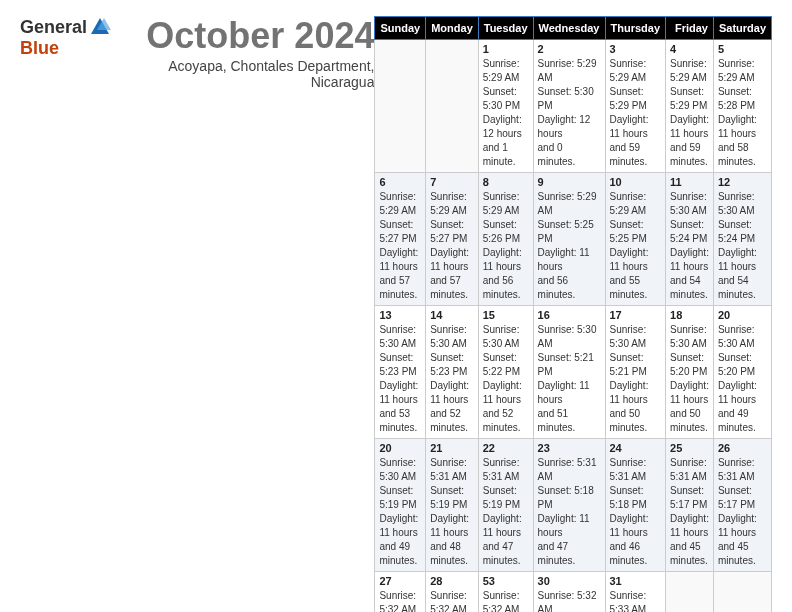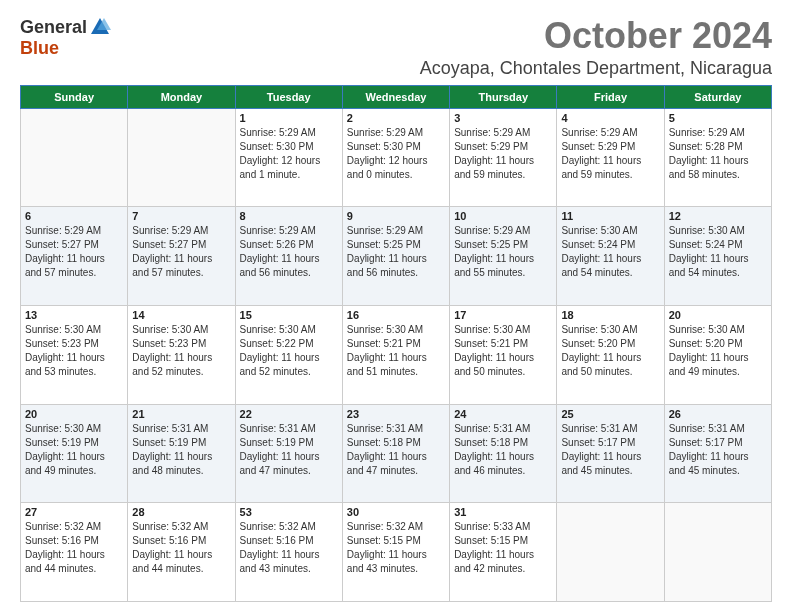--- a/index.html
+++ b/index.html
@@ -8,21 +8,21 @@
       height: 612px;
       font-family: Arial, sans-serif;
       background: #fff;
       overflow: hidden;
     }
     .page {
       width: 792px;
       height: 612px;
       padding: 16px 20px 10px 20px;
       display: flex;
-      flex-direction: column;
+      flex-direction: row;
     }
     .header {
       display: flex;
       align-items: flex-start;
       justify-content: space-between;
       margin-bottom: 6px;
     }
     .logo {
       display: flex;
       flex-direction: column;
@@ -48,34 +48,34 @@
     .title-block {
       text-align: right;
     }
     .month-title {
       font-size: 36px;
       font-weight: bold;
       color: #737373;
       line-height: 1.1;
     }
     .subtitle {
-      font-size: 18px;
+      font-size: 14px;
       color: #444;
       margin-top: 2px;
     }
     .calendar {
       width: 100%;
       border-collapse: collapse;
       flex: 1;
       font-size: 9.5px;
     }
     .calendar th {
-      background: #15803d;
+      background: #000000;
       color: #fff;
-      text-align: center;
+      text-align: right;
       padding: 5px 5px;
       font-size: 11px;
       font-weight: bold;
       border: 1px solid #3a7abf;
     }
     .calendar td {
       border: 1px solid #ccc;
       vertical-align: top;
       padding: 3px 4px;
       width: calc(100% / 7);

